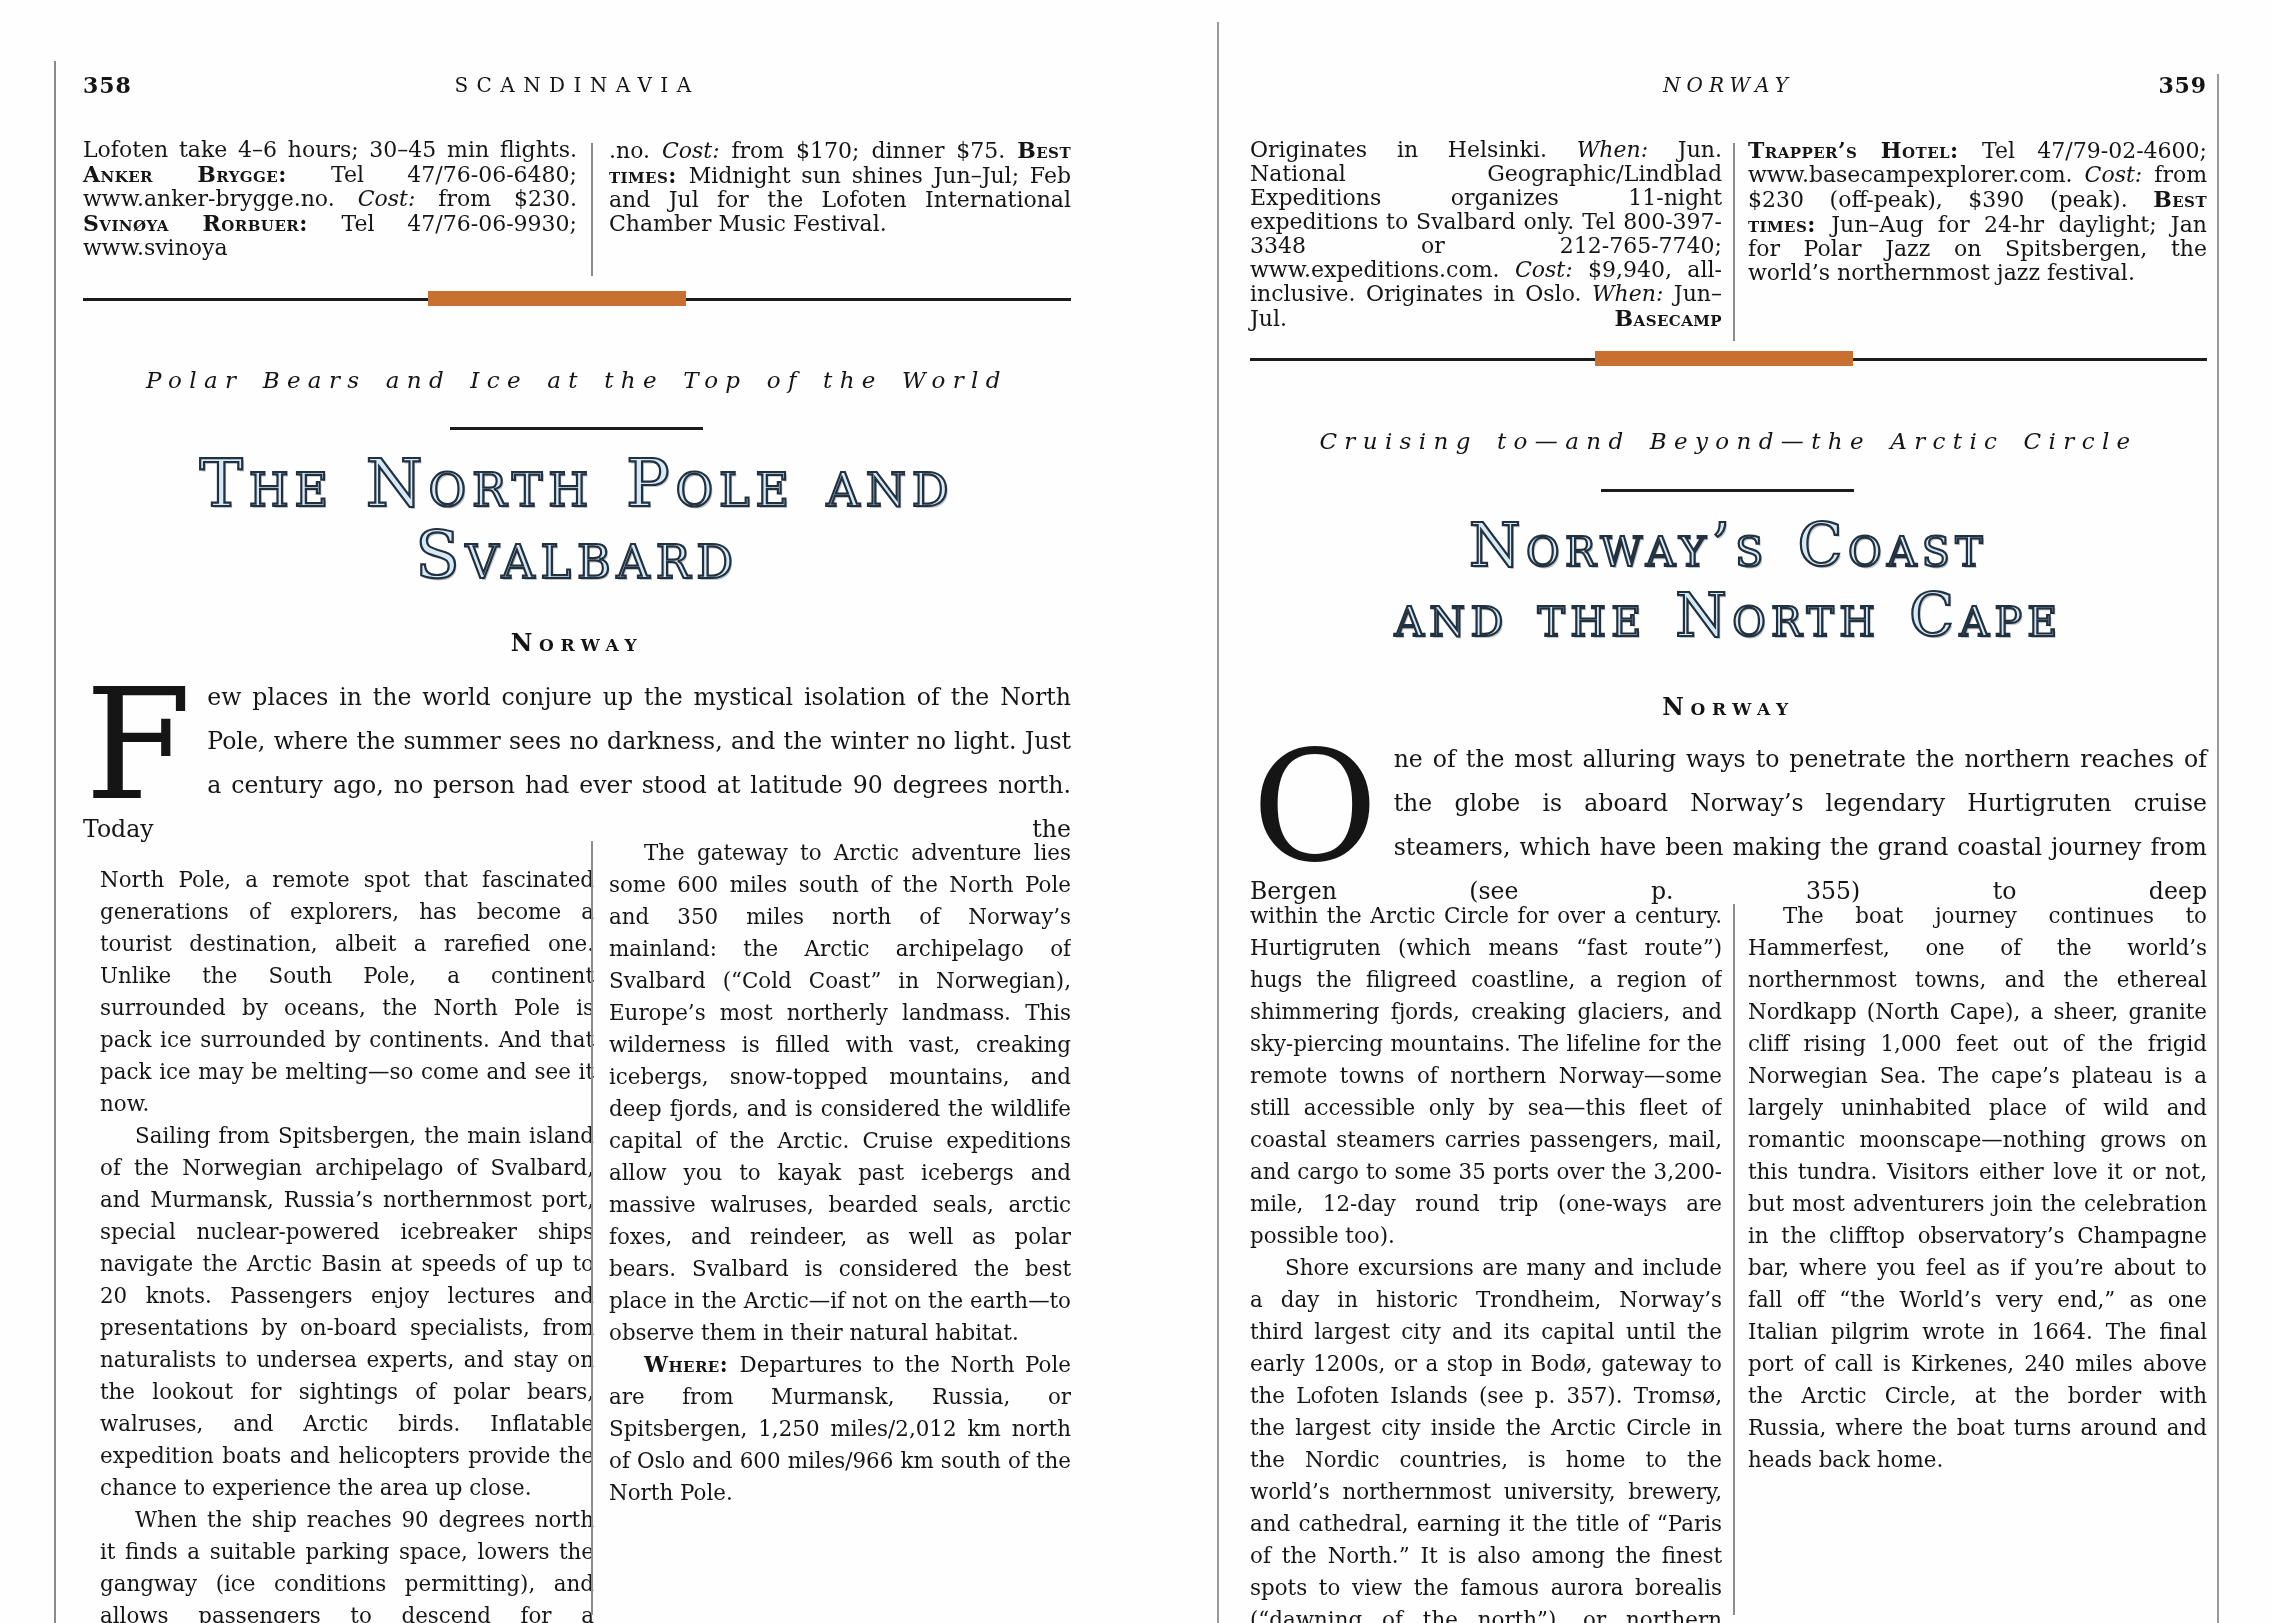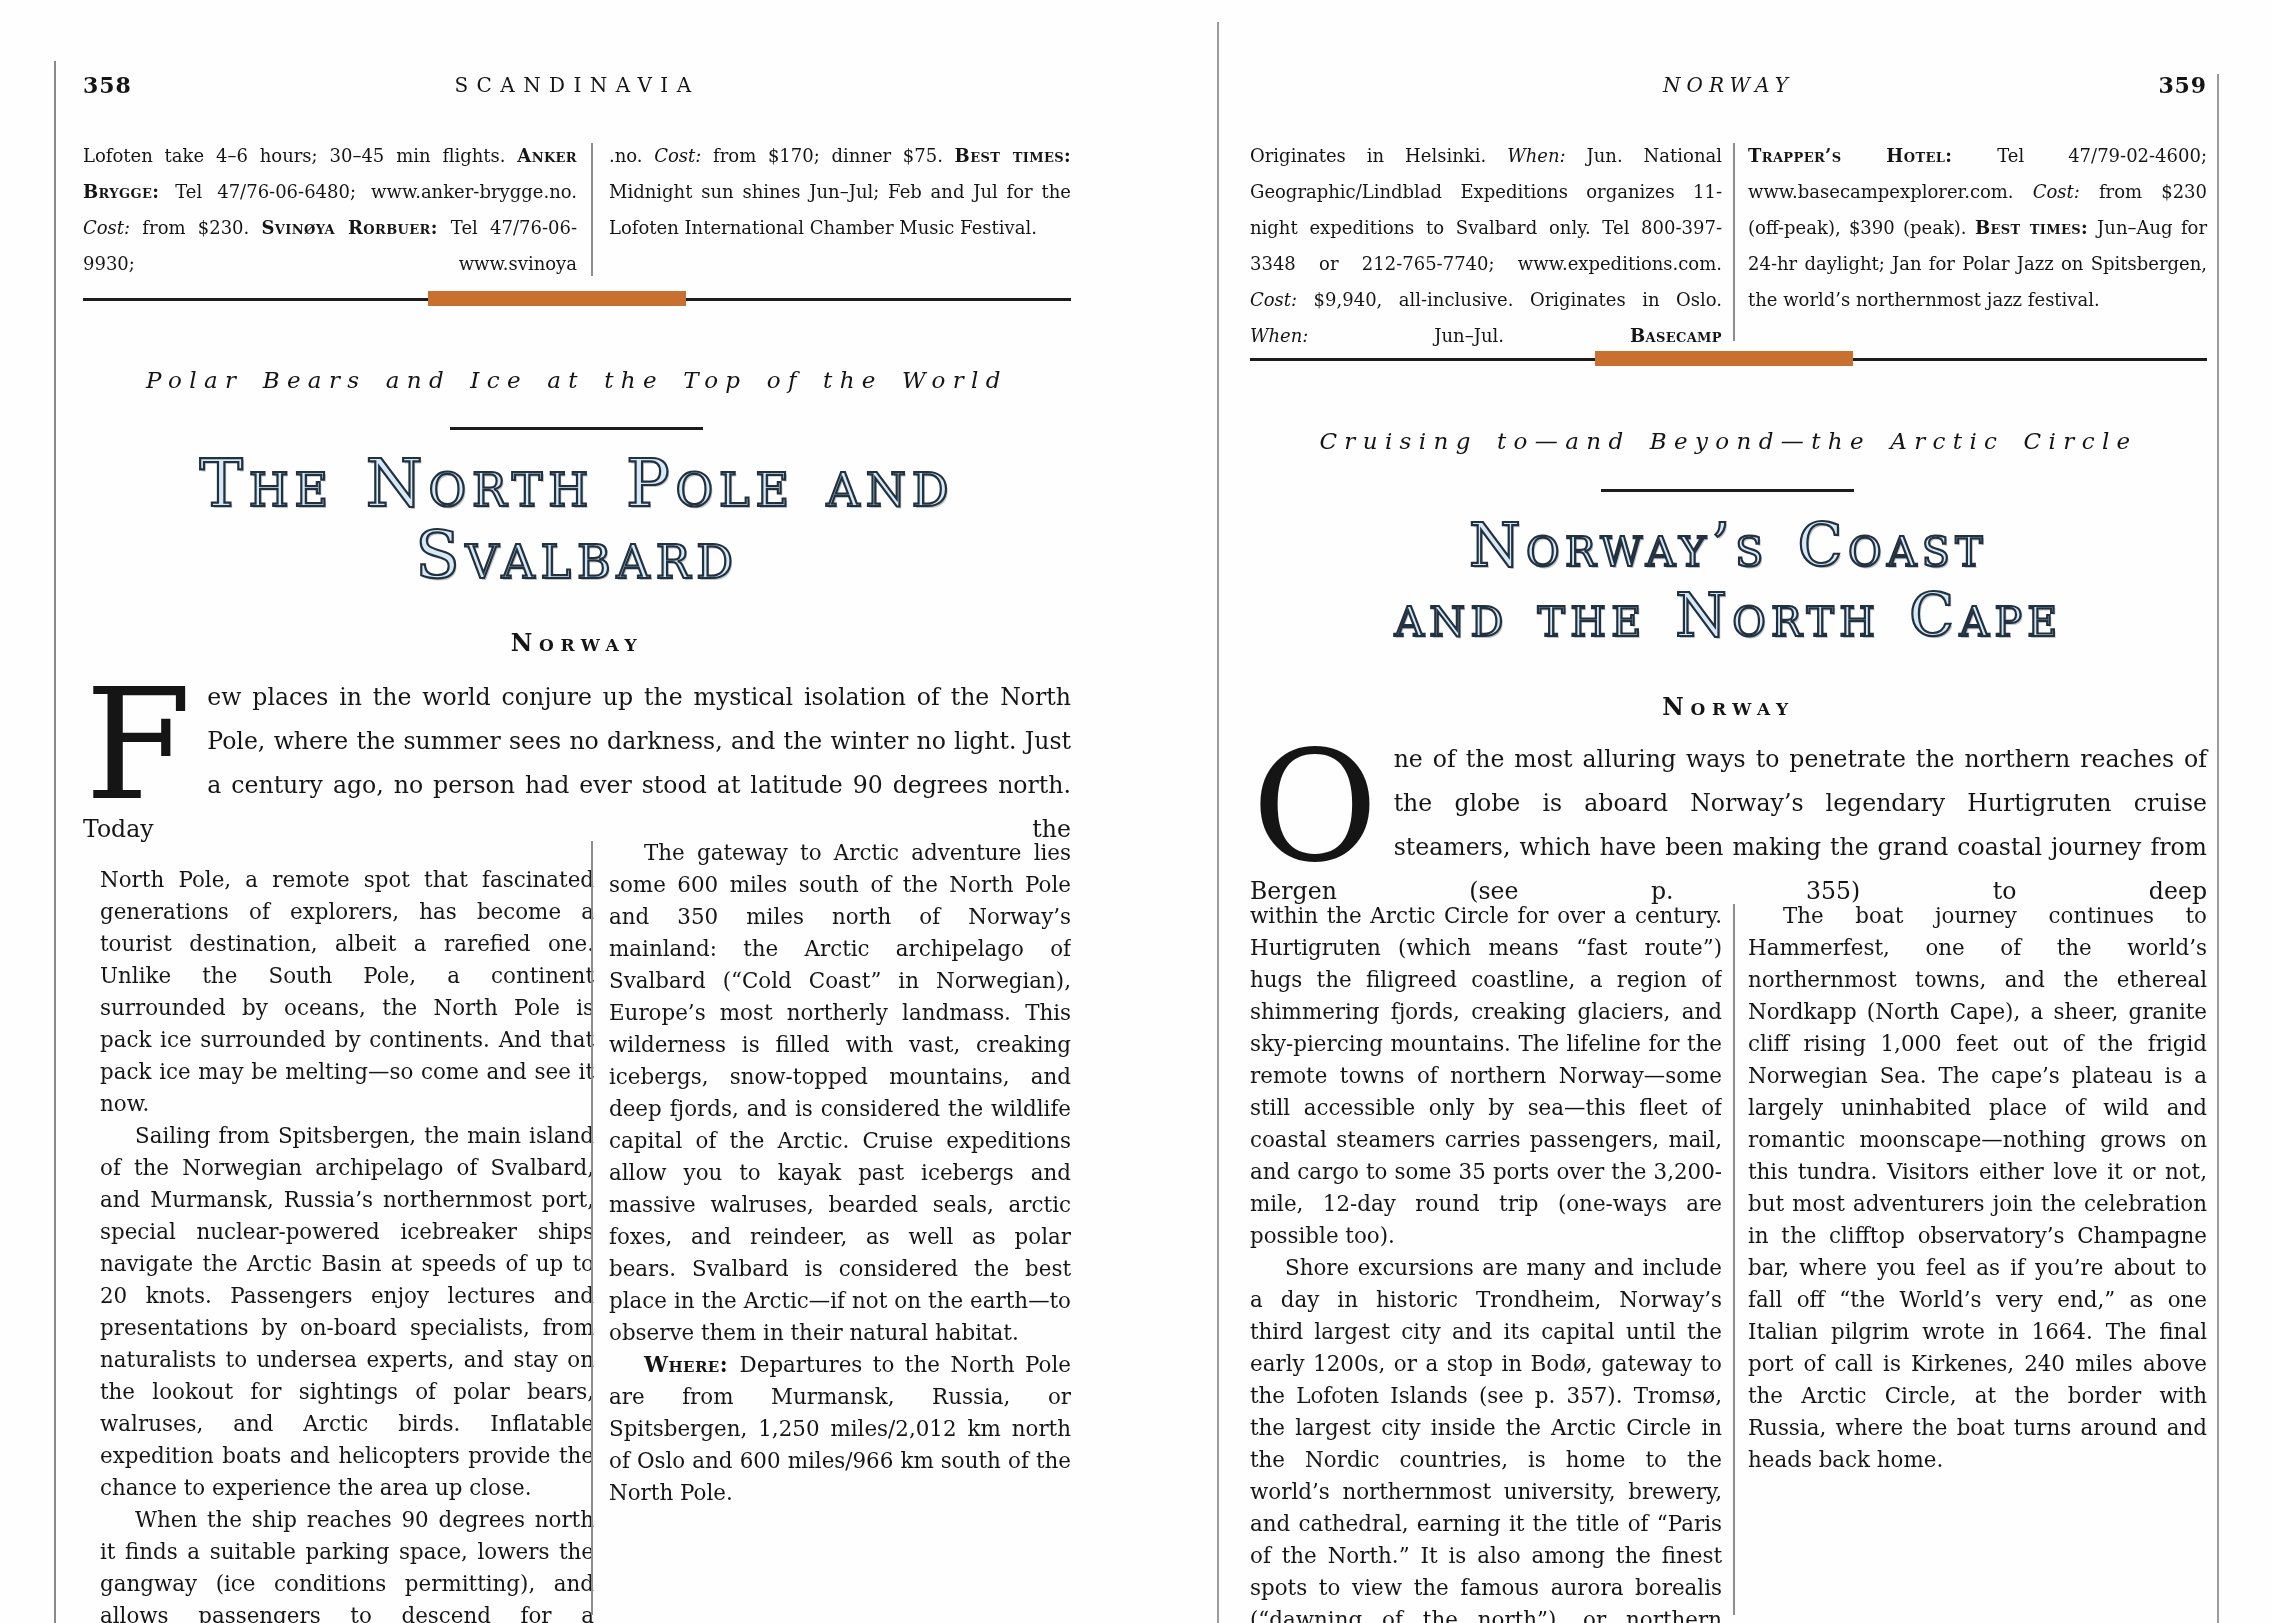--- a/index.html
+++ b/index.html
@@ -3,21 +3,21 @@
 <meta charset="utf-8">
 <style>
   html,body{margin:0;padding:0;background:#ffffff;}
   .spread{position:relative;width:2273px;height:1623px;background:#fefefe;overflow:hidden;
           font-family:"DejaVu Serif","Liberation Serif",serif;color:#151515;}
   .abs{position:absolute;}
   .edge{position:absolute;width:1.7px;background:#9a9a9a;}
   .pgnum{font-size:22px;font-weight:bold;letter-spacing:.04em;}
   .runninghead{font-size:20px;letter-spacing:.42em;text-align:center;}
   .runninghead.it{font-style:italic;letter-spacing:.3em;}
-  .colblock{font-size:18px;line-height:36px;text-align:justify;}
+  .colblock{font-size:22px;line-height:24px;text-align:justify;}
   .colblock p,.bodycol p{margin:0;}
   .bodycol{font-size:21.4px;line-height:32px;text-align:justify;overflow:hidden;}
   .cont{text-align-last:justify;}
   .ind{text-indent:35px;}
   .runhead{font-variant:small-caps;font-variant-caps:small-caps;font-weight:bold;letter-spacing:.02em;}
   .ital{font-style:italic;}
   .bigrule{position:absolute;height:2.6px;background:#1c1c1c;}
   .orangebar{position:absolute;height:15px;}
   .shortrule{position:absolute;height:2.6px;background:#1c1c1c;}
   .tagline{position:absolute;text-align:center;font-style:italic;font-size:23px;letter-spacing:.32em;word-spacing:.2em;}

